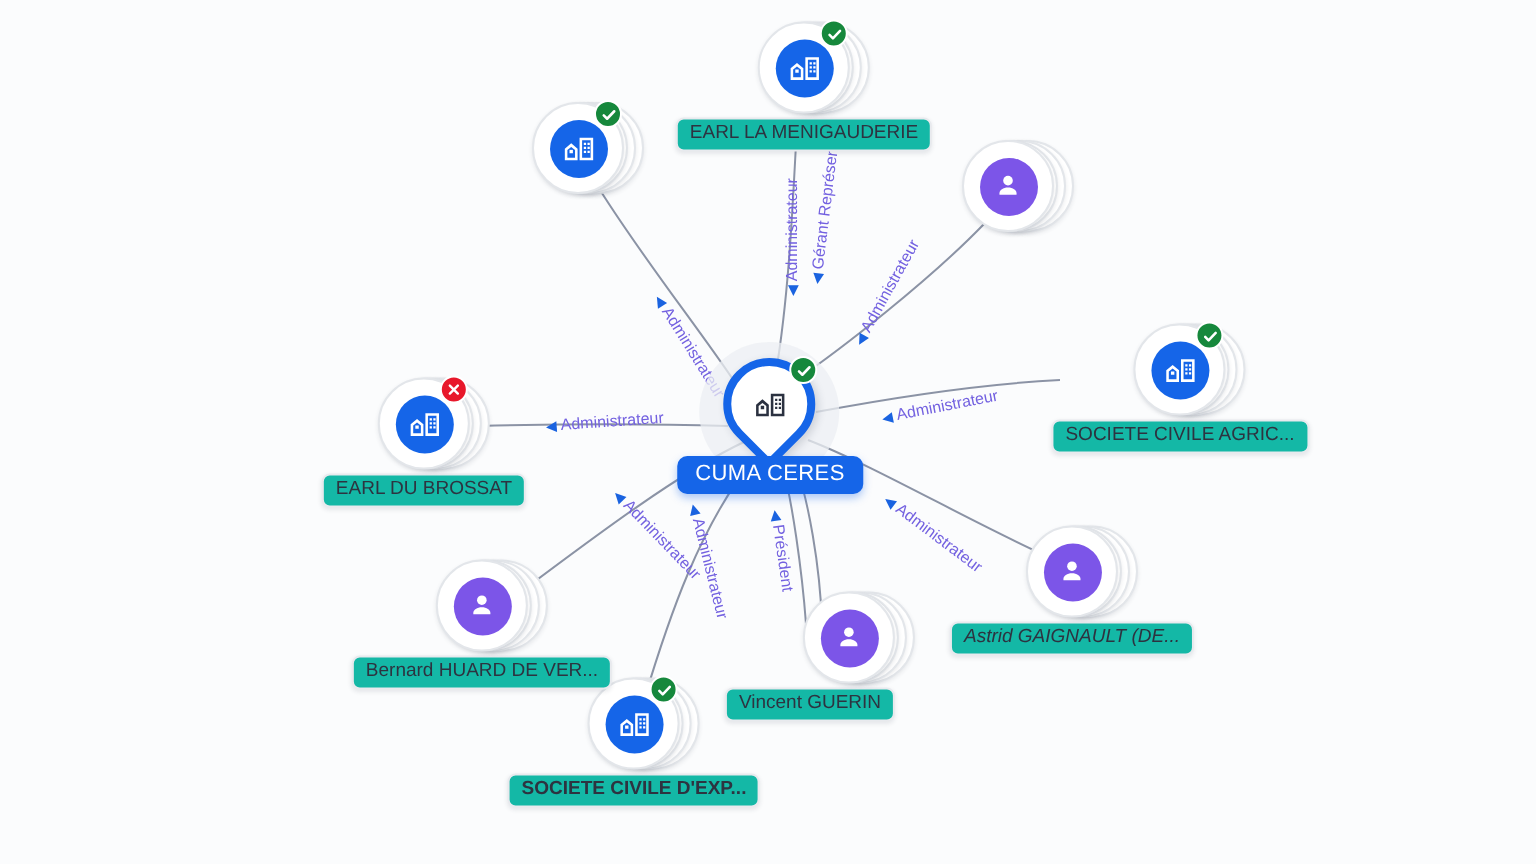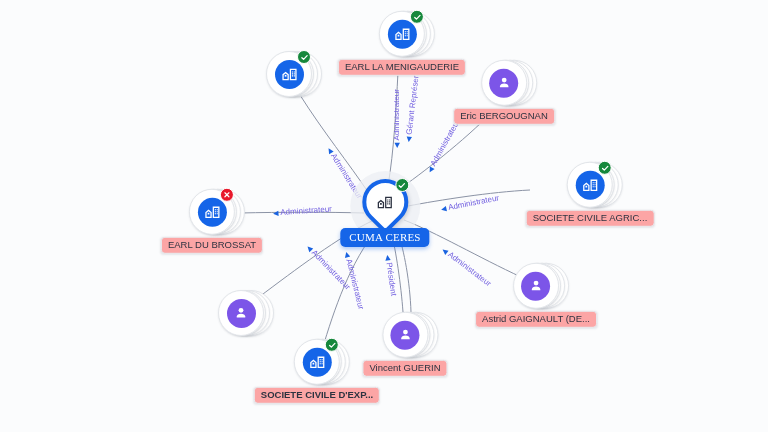--- a/index.html
+++ b/index.html
@@ -86,33 +86,33 @@
     align-items: center;
     justify-content: center;
     border: 1.5px solid #ffffff;
     box-sizing: border-box;
   }
   .badge.ok  { background: #16883c; }
   .badge.bad { background: #e8182b; }
 
   .label {
     margin-top: 3px;
-    background: #fca5a5;
+    background: #14b8a6;
     border: 1px solid #e8eaee;
     border-radius: 4px;
     padding: 2px 6px 3px 6px;
     font-size: 9.5px;
     color: #2d3340;
     white-space: nowrap;
     box-shadow: 0 1px 2px rgba(40,50,70,.10);
     line-height: 1.1;
   }
 
   
-  .node.center { z-index: 20; font-family: Liberation Serif, serif; }
+  .node.center { z-index: 20; }
   .center-halo {
     position: absolute;
     width: 70px;
     height: 70px;
     border-radius: 50%;
     background: #eceff3;
     left: 50%;
     top: 27px;
     transform: translate(-50%, -50%);
     opacity: .75;
@@ -259,21 +259,20 @@
           <div class="sheet s1"></div>
           <div class="sheet main">
             <div class="disc person" style="background: rgb(124, 85, 232);">
               <svg width="16" height="16" viewBox="0 0 24 24" aria-hidden="true">
                 <circle cx="12" cy="8" r="3.6" fill="#ffffff"></circle>
                 <path fill="#ffffff" d="M12 13.2c-3.6 0-6.4 2-6.4 4.2v1.2h12.8v-1.2c0-2.2-2.8-4.2-6.4-4.2z"></path>
               </svg>
             </div>
           </div>
         </div>
-        <div class="label">Eric BERGOUGNAN</div>
       </div>
       <div class="node" style="left: 554px; top: 194px; margin-left: 36px;">
         <div class="stack">
           <div class="sheet s3"></div>
           <div class="sheet s2"></div>
           <div class="sheet s1"></div>
           <div class="sheet main">
             <div class="disc company" style="background: rgb(21, 101, 232);">
               <svg width="17" height="17" viewBox="0 0 24 24" aria-hidden="true">
                 <path fill="#ffffff" d="M2 20h9v-8.2L6.5 8 2 11.8V20zm1.8-1.8v-5.5l2.7-2.2 2.7 2.2v5.5H3.8z"></path>
@@ -284,37 +283,37 @@
             </div>
           </div>
           <div class="badge ok">
             <svg width="9" height="9" viewBox="0 0 24 24" aria-hidden="true">
               <path fill="none" stroke="#ffffff" stroke-width="3.4" stroke-linecap="round" stroke-linejoin="round" d="M5 12.5l4.5 4.5L19 7"></path>
             </svg>
           </div>
         </div>
         <div class="label">SOCIETE CIVILE AGRIC...</div>
       </div>
-      <div class="node" style="left: 536px; top: 295px;">
+      <div class="node" style="left: 536px; top: 295px; font-style: italic;">
         <div class="stack">
           <div class="sheet s3"></div>
           <div class="sheet s2"></div>
           <div class="sheet s1"></div>
           <div class="sheet main">
             <div class="disc person" style="background: rgb(124, 85, 232);">
               <svg width="16" height="16" viewBox="0 0 24 24" aria-hidden="true">
                 <circle cx="12" cy="8" r="3.6" fill="#ffffff"></circle>
                 <path fill="#ffffff" d="M12 13.2c-3.6 0-6.4 2-6.4 4.2v1.2h12.8v-1.2c0-2.2-2.8-4.2-6.4-4.2z"></path>
               </svg>
             </div>
           </div>
         </div>
         <div class="label">Astrid GAIGNAULT (DE...</div>
       </div>
-      <div class="node" style="left: 405px; top: 344px;">
+      <div class="node" style="left: 405px; top: 328px; align-items: flex-end;">
         <div class="stack">
           <div class="sheet s3"></div>
           <div class="sheet s2"></div>
           <div class="sheet s1"></div>
           <div class="sheet main">
             <div class="disc person" style="background: rgb(124, 85, 232);">
               <svg width="16" height="16" viewBox="0 0 24 24" aria-hidden="true">
                 <circle cx="12" cy="8" r="3.6" fill="#ffffff"></circle>
                 <path fill="#ffffff" d="M12 13.2c-3.6 0-6.4 2-6.4 4.2v1.2h12.8v-1.2c0-2.2-2.8-4.2-6.4-4.2z"></path>
               </svg>
@@ -353,20 +352,21 @@
           <div class="sheet s1"></div>
           <div class="sheet main">
             <div class="disc person" style="background: rgb(124, 85, 232);">
               <svg width="16" height="16" viewBox="0 0 24 24" aria-hidden="true">
                 <circle cx="12" cy="8" r="3.6" fill="#ffffff"></circle>
                 <path fill="#ffffff" d="M12 13.2c-3.6 0-6.4 2-6.4 4.2v1.2h12.8v-1.2c0-2.2-2.8-4.2-6.4-4.2z"></path>
               </svg>
             </div>
           </div>
         </div>
+        <div class="label">Bernard HUARD DE VER...</div>
       </div>
       <div class="node" style="left: 212px; top: 221px;">
         <div class="stack">
           <div class="sheet s3"></div>
           <div class="sheet s2"></div>
           <div class="sheet s1"></div>
           <div class="sheet main">
             <div class="disc company" style="background: rgb(21, 101, 232);">
               <svg width="17" height="17" viewBox="0 0 24 24" aria-hidden="true">
                 <path fill="#ffffff" d="M2 20h9v-8.2L6.5 8 2 11.8V20zm1.8-1.8v-5.5l2.7-2.2 2.7 2.2v5.5H3.8z"></path>

